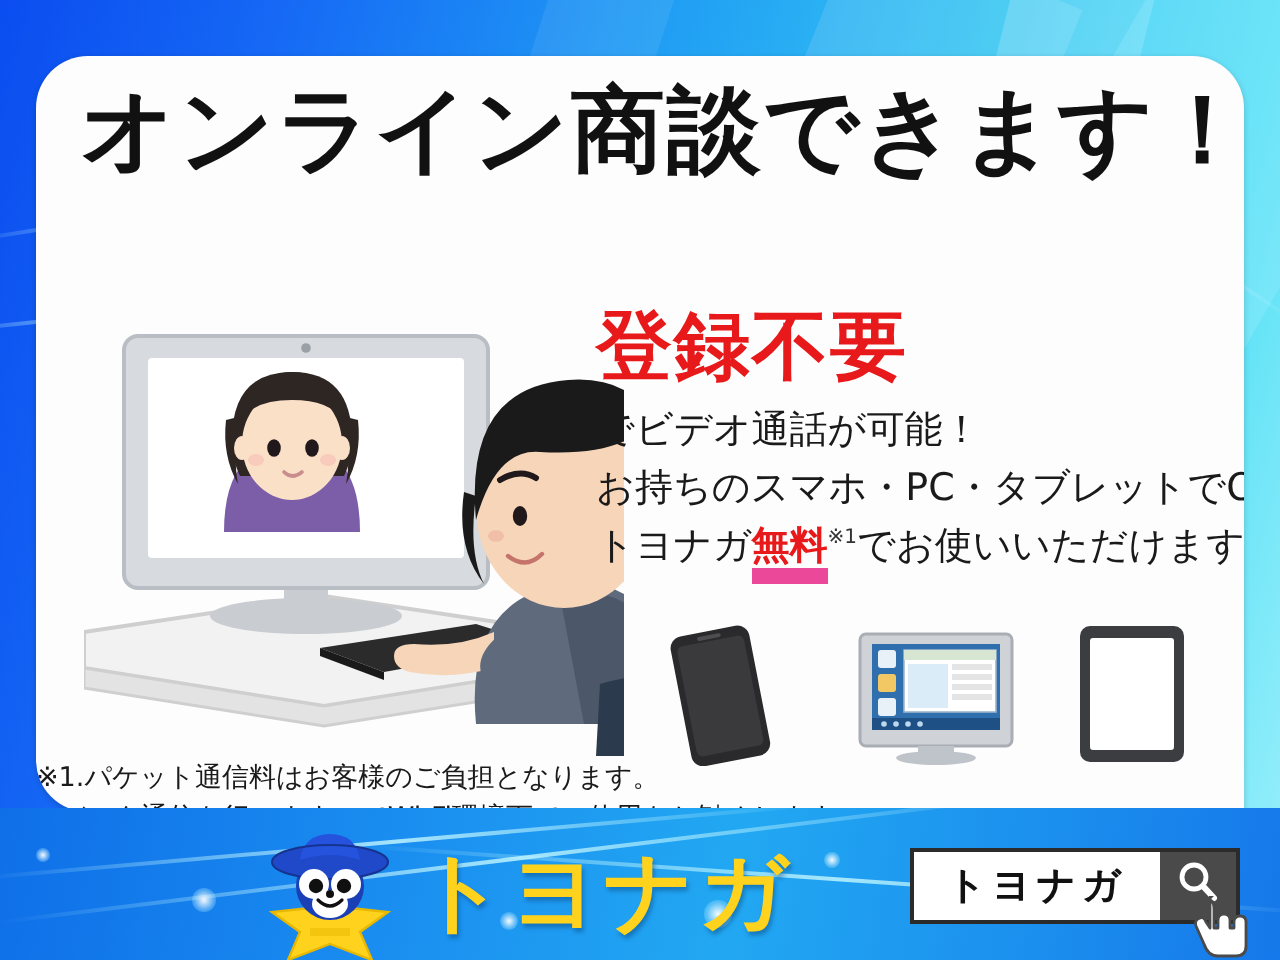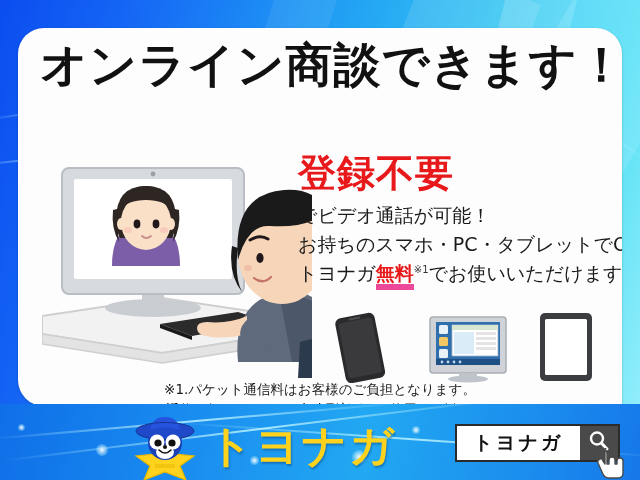--- a/index.html
+++ b/index.html
@@ -77,35 +77,35 @@
   .copy .line {
     font-size: 19px;
     color: #1a1a1a;
     line-height: 1.52;
     white-space: nowrap;
     font-family: "DejaVu Sans", "Liberation Sans", sans-serif;
   }
   .copy .line.l1 { margin-top: 7px; }
   .free {
     color: #e8191a;
-    border-bottom: 6px solid #ec4899;
+    border-bottom: 8px solid #ec4899;
     font-weight: bold;
   }
   .sup { font-size: 10px; color: #333; vertical-align: super; }
 
   
   .devices { position: absolute; left: 300px; top: 283px; width: 290px; height: 72px; }
 
   
   .notes {
     position: absolute;
     left: 0;
     top: 352px;
     width: 604px;
-    text-align: center;
+    text-align: left;
   }
   .note {
     font-size: 13.5px;
     color: #1a1a1a;
     line-height: 1.48;
     white-space: nowrap;
     font-family: "DejaVu Sans", "Liberation Sans", sans-serif;
   }
 
   

